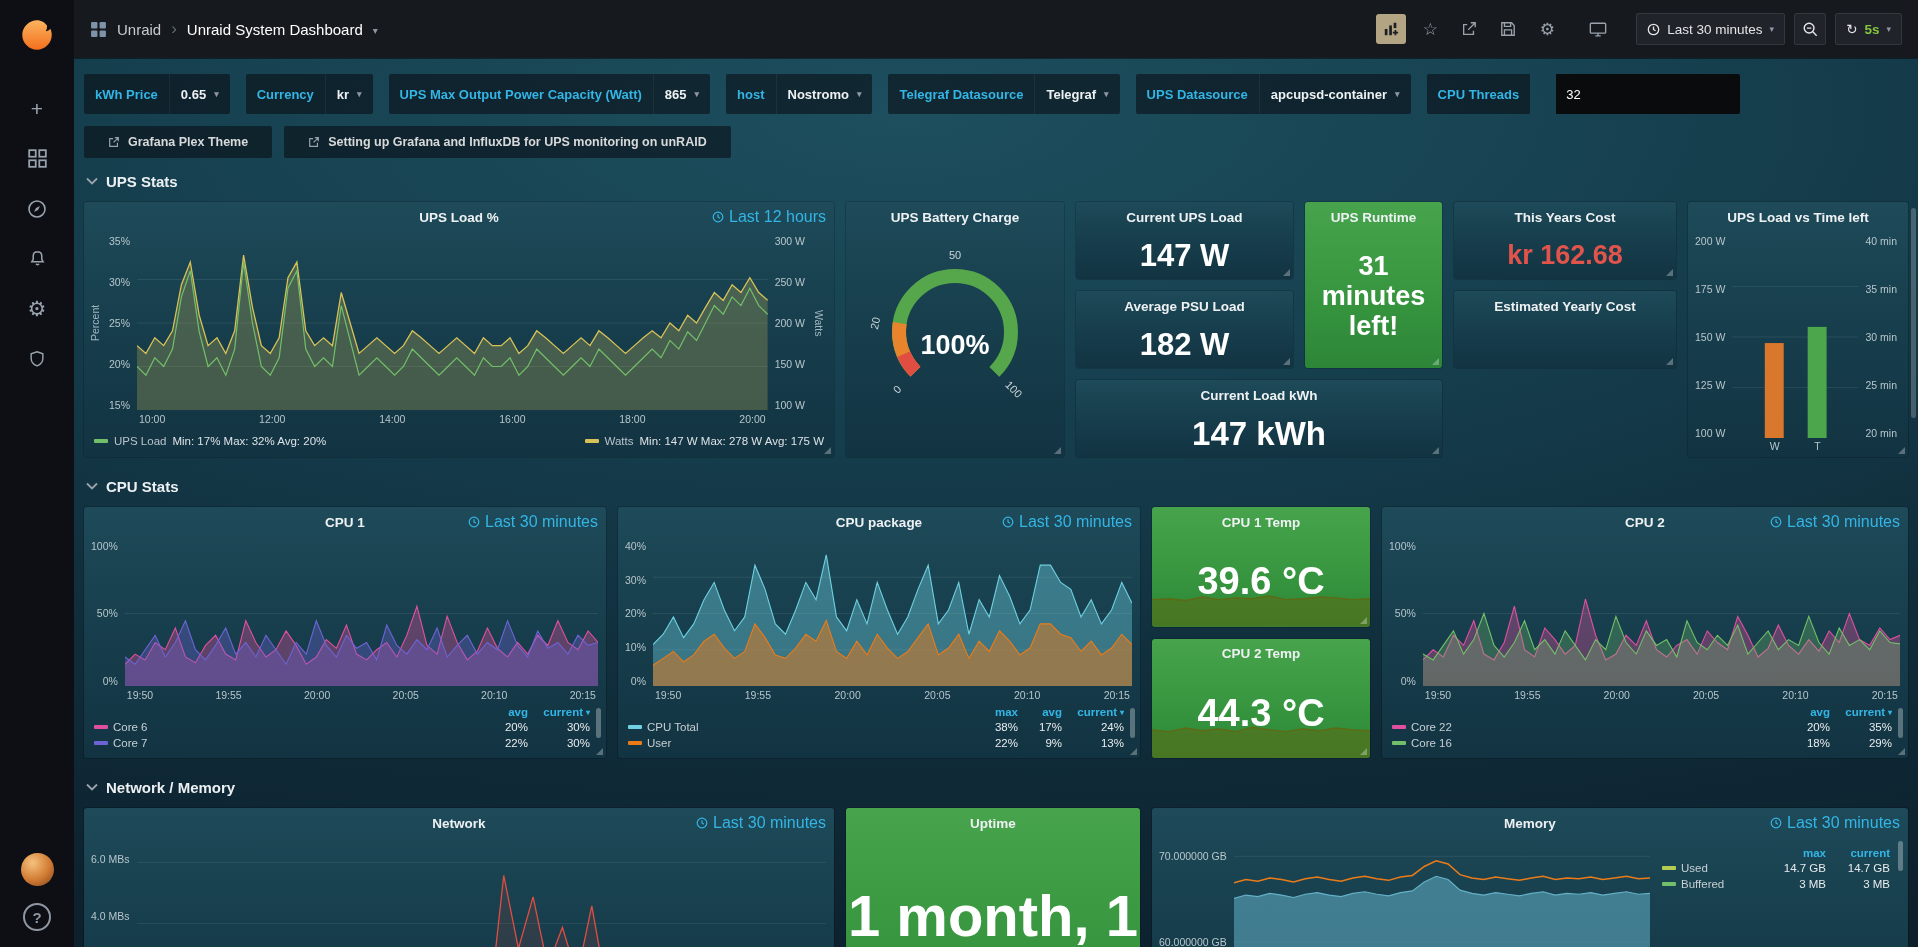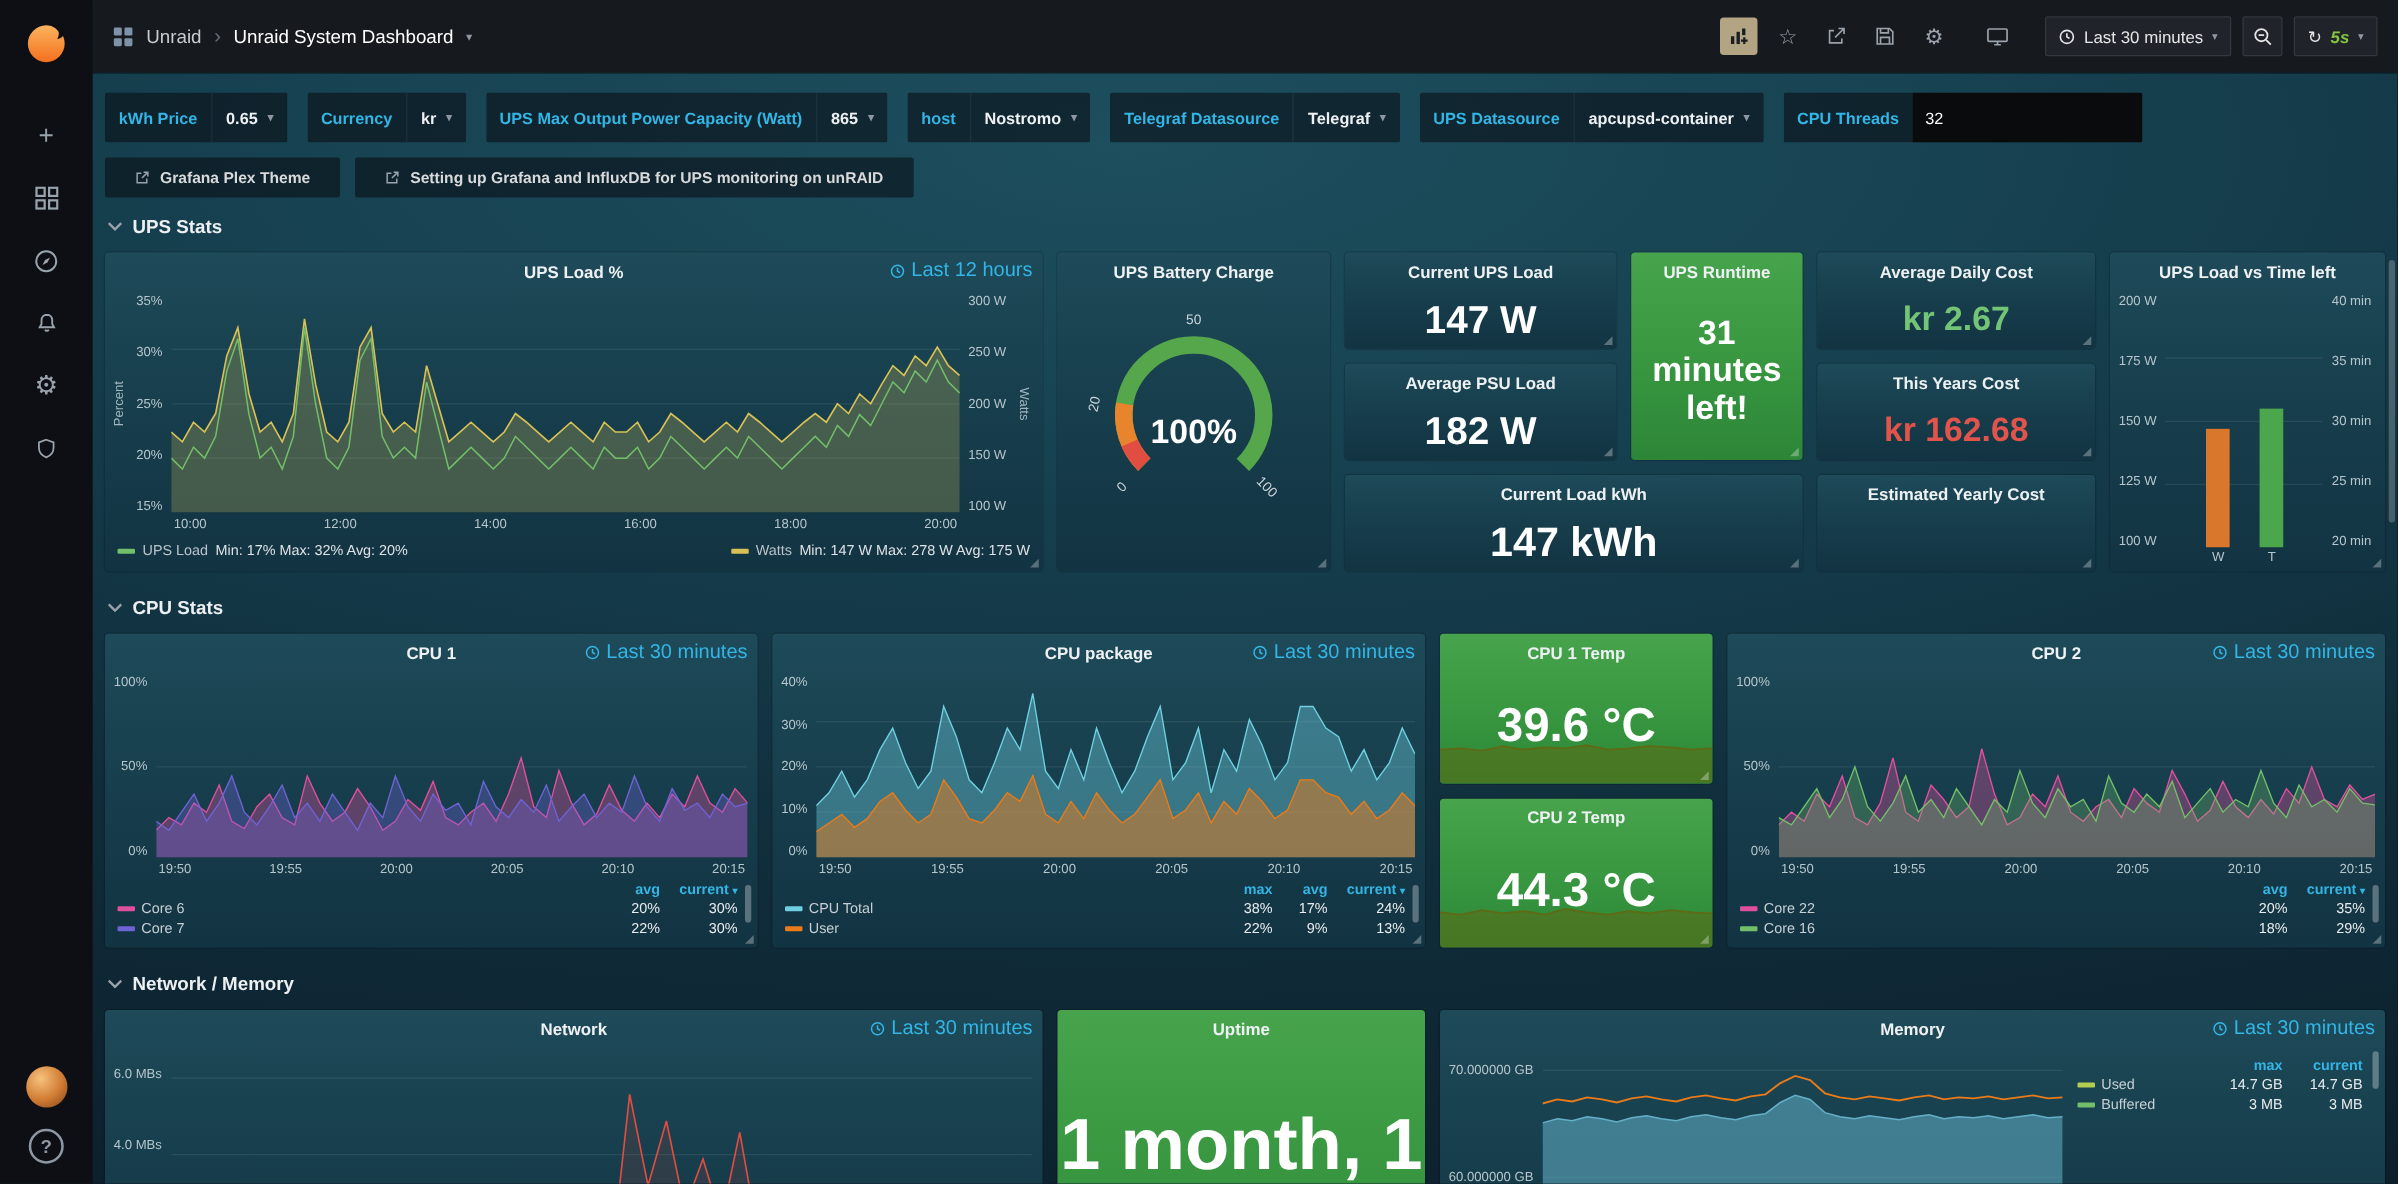--- a/index.html
+++ b/index.html
@@ -33,32 +33,32 @@
   .ccaret{color:#8e97a3;font-size:10px;padding-top:2px;}
   .nav-actions{margin-left:auto;display:flex;align-items:center;gap:9px;}
   .nbtn{background:none;border:none;color:#9aa3ac;width:30px;height:30px;display:flex;align-items:center;
         justify-content:center;font-size:17px;cursor:pointer;padding:0;font-family:inherit;}
   .nbtn.addpanel{background:#b3a584;border-radius:3px;}
   .nbtn.tv{margin-left:12px;}
   .boxbtn{display:flex;align-items:center;gap:7px;background:#202329;border:1px solid #33383e;border-radius:2px;
           height:32px;padding:0 10px;color:#e3e5e7;font-size:13.5px;font-family:inherit;cursor:pointer;}
   .timepicker{margin-left:14px;}
   .boxbtn.sq{width:32px;justify-content:center;padding:0;}
-  .refresh-val{color:#84c440;font-weight:700;font-style:italic;}
+  .refresh-val{color:#84c440;font-weight:700;}
   .smallcaret{color:#8e97a3;font-size:9px;}
 
   
   .dash{flex:1;padding:8px 10px 0;overflow:hidden;min-height:0;}
   .submenu{display:flex;align-items:center;gap:16px;margin:8px 0 12px;}
   .var-pill{display:flex;align-items:stretch;border-radius:2px;overflow:hidden;cursor:pointer;flex:none;}
   .var-label{display:flex;align-items:center;background:rgba(11,19,26,0.65);color:#33b5e5;font-size:13px;
              font-weight:600;padding:0 11px;height:40px;}
   .var-value{display:flex;align-items:center;gap:8px;background:rgba(11,19,26,0.65);color:#eef1f3;font-size:13px;
              font-weight:700;padding:0 11px;border-left:1px solid rgba(255,255,255,0.05);}
-  .var-input{width:184px;height:40px;background:#0a0b0d;border:none;color:#fff;font-size:13px;padding:0 10px;font-family:inherit;}
+  .var-input{width:184px;height:40px;background:#0a0b0d;border:none;color:#fff;font-size:13px;padding:0 10px;font-family:inherit;margin-left:26px;}
   .linkrow{display:flex;gap:12px;margin-bottom:6px;}
   .linkpill{display:flex;align-items:center;gap:8px;background:rgba(11,19,26,0.65);border-radius:2px;height:32px;
             padding:0 24px;font-size:12.5px;color:#d8d9da;cursor:pointer;font-weight:600;}
   .rowhdr{display:flex;align-items:center;gap:8px;height:30px;margin:8px 0 6px 2px;font-size:15px;font-weight:700;color:#ecf0f2;cursor:pointer;}
 
   .prow{display:flex;gap:12px;}
   .prow.ups{height:255px;margin-bottom:14px;}
   .prow.cpu{height:251px;margin-bottom:14px;}
   .prow.net{height:240px;}
   .vstack{display:flex;flex-direction:column;gap:12px;flex:none;}
@@ -470,26 +470,20 @@
             <div class="phead">
                 <span class="ptitle">Current Load kWh</span>
               </div>
             <div class="sval kwh">147 kWh</div>
           </div>
         </div>
 
         <div class="w222 vstack">
           <div class="panel stat h77">
             <div class="phead">
-                <span class="ptitle">Average Daily Cost</span>
-              </div>
-            <div class="sval money g">kr 2.67</div>
-          </div>
-          <div class="panel stat h77">
-            <div class="phead">
                 <span class="ptitle">This Years Cost</span>
               </div>
             <div class="sval money r">kr 162.68</div>
           </div>
           <div class="panel stat h77">
             <div class="phead">
                 <span class="ptitle">Estimated Yearly Cost</span>
               </div>
           </div>
         </div>

